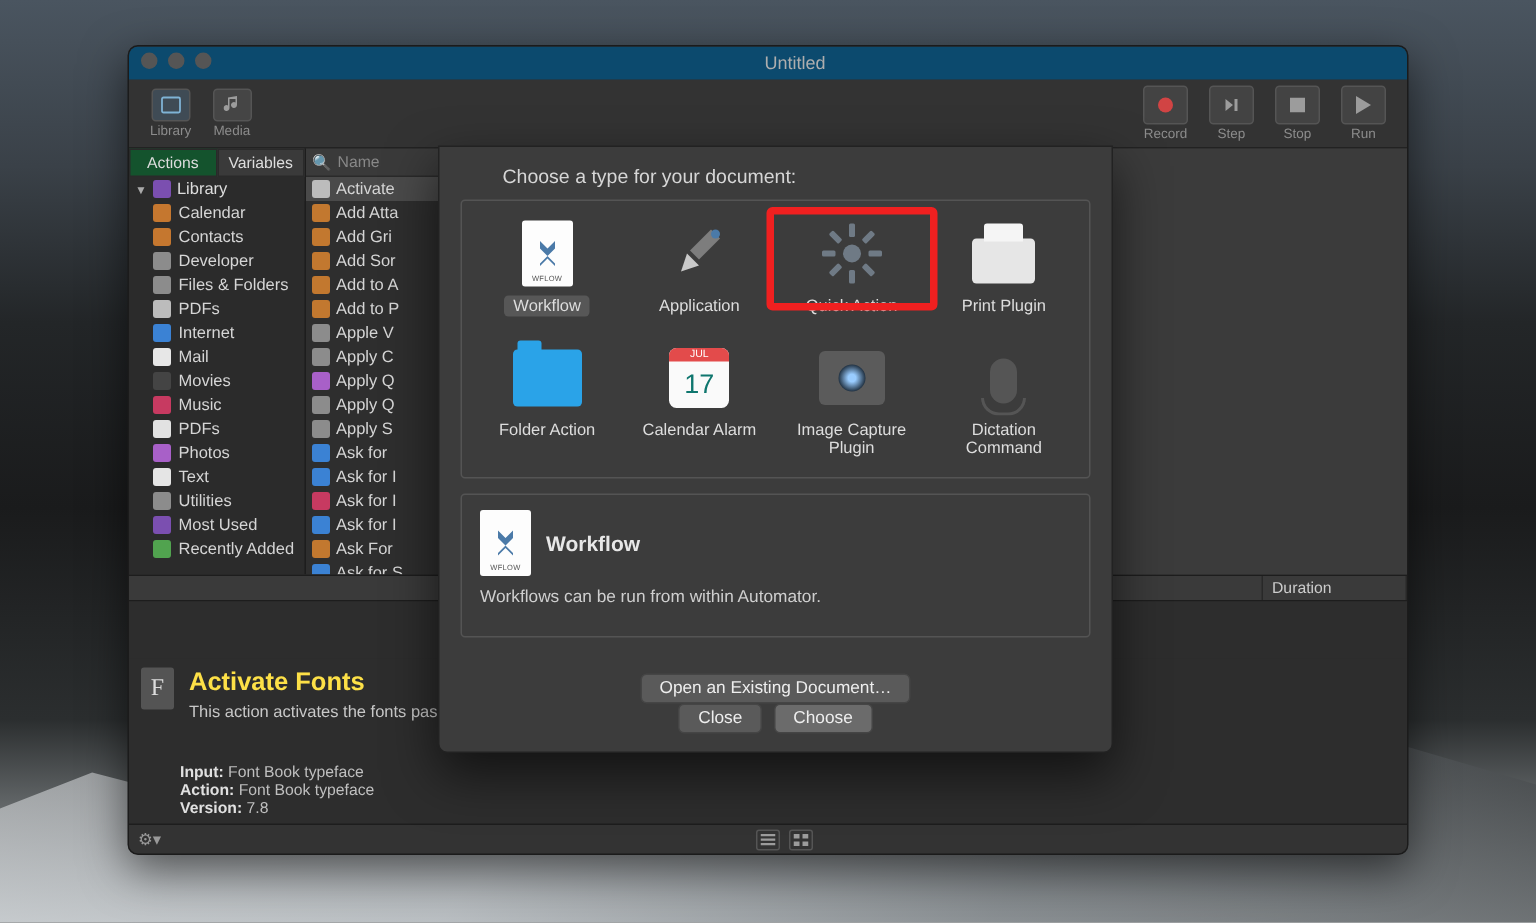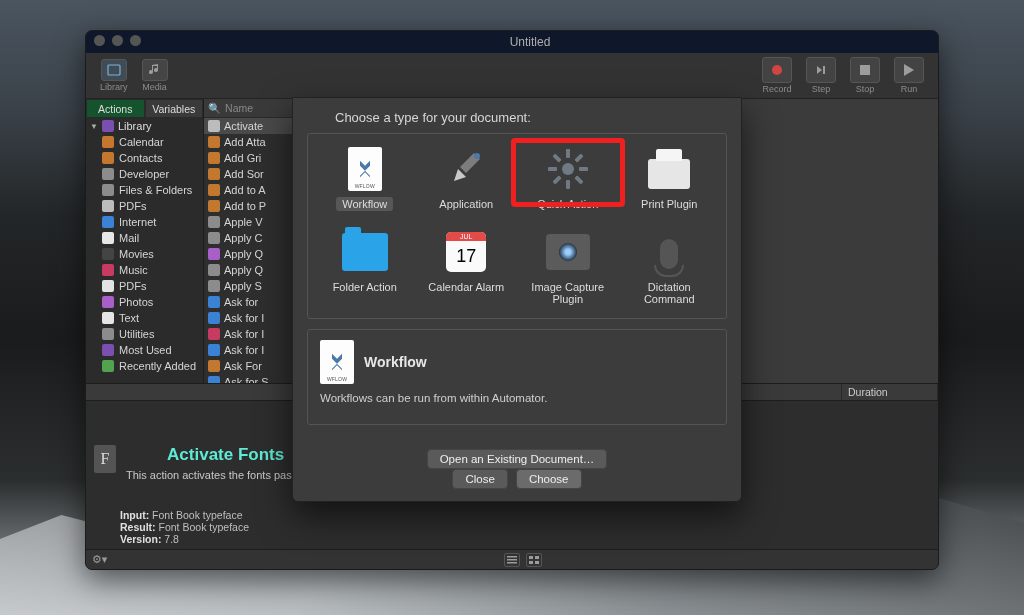--- a/index.html
+++ b/index.html
@@ -18,21 +18,21 @@
   }
 
   
   .window {
     position:absolute; left:85px; top:30px; width:854px; height:540px;
     background:#2d2d2d; border-radius:7px; box-shadow:0 10px 30px rgba(0,0,0,.55);
     display:flex; flex-direction:column; overflow:hidden; border:1px solid #1b1b1b;
   }
   .titlebar {
     height:22px; display:flex; align-items:center; justify-content:center;
-    background:#0f172a; position:relative; font-size:12px; color:#aeaeae;padding-left:36px;
+    background:#0c4a6e; position:relative; font-size:12px; color:#aeaeae;padding-left:36px;
   }
   .traffic { position:absolute; left:8px; top:4px; display:flex; gap:7px; }
   .traffic span { width:11px; height:11px; border-radius:50%; background:#555; display:block; }
   .toolbar {
     height:46px; background:#333; display:flex; align-items:center; padding:0 8px;
     justify-content:space-between; border-bottom:1px solid #222;
   }
   .tb-left { display:flex; gap:2px; }
   .tb-btn { display:flex; flex-direction:column; align-items:center; font-size:9px; color:#8c8c8c; padding:2px 6px; }
   .tb-btn .box { width:26px; height:22px; background:#454545; border-radius:3px; display:flex; align-items:center; justify-content:center; margin-bottom:1px; border:1px solid #555; }
@@ -59,21 +59,21 @@
   .action-item { display:flex; align-items:center; gap:4px; padding:2px 4px; white-space:nowrap; color:#d5d5d5; overflow:hidden; }
   .action-item.sel { background:#4a4a4a; }
   .aic { width:12px;height:12px;border-radius:2px;display:flex;align-items:center;justify-content:center;font-size:8px; }
 
   .canvas { flex:1; background:#3b3b3b; display:flex; align-items:center; justify-content:center; font-size:12px; color:#8b8b8b; position:relative; }
   .pill { background:rgba(0,0,0,.25); border-radius:12px; padding:4px 10px; }
   .results-header { height:18px; background:#3a3a3a; display:flex; border-top:1px solid #1d1d1d; border-bottom:1px solid #1d1d1d; }
   .results-header > div { border-right:1px solid #282828; font-size:10.5px; color:#ccc; padding:2px 6px; }
   .results-body { height:38px; background:#2d2d2d; }
   .info-pane { padding:6px 8px 2px 8px; display:flex; gap:10px; align-items:flex-start; min-height:70px; }
-  .info-pane .big { font-size:17px; font-weight:600; color:#5eead4;text-align:center; }
+  .info-pane .big { font-size:17px; font-weight:600; color:#fde047; }
   .info-meta { font-size:10.5px; color:#bfbfbf; padding:0 8px 4px 34px; }
   .info-meta b { color:#e0e0e0; font-weight:600; }
   .statusbar { height:20px; background:#333; border-top:1px solid #1d1d1d; display:flex; align-items:center; padding:0 6px; gap:6px; font-size:11px; color:#999; }
   .statusbar .center { flex:1; display:flex; justify-content:center; gap:6px; }
   .sb-ic { width:16px;height:14px;border:1px solid #555;border-radius:2px;display:flex;align-items:center;justify-content:center; }
 
   
   .sheet {
     position:absolute; left:292px; top:97px; width:450px; height:405px;
     background:#3c3c3c; border:1px solid #222; border-radius:0 0 6px 6px;
@@ -97,21 +97,21 @@
   .macbtn { background:#5a5a5a; border:1px solid #454545; color:#eee; font-size:11.5px; padding:3px 12px; border-radius:4px; cursor:default; }
   .macbtn.primary { background:#6b6b6b; }
   .right-btns { display:flex; gap:8px; }
 
   .folderico { width:46px;height:38px;background:#2aa3e8;border-radius:3px;position:relative; }
   .folderico::before{content:"";position:absolute;top:-6px;left:3px;width:16px;height:8px;background:#2aa3e8;border-radius:2px 2px 0 0;}
   .printerico{width:42px;height:30px;background:#e6e6e6;border-radius:3px;position:relative;margin-top:10px;}
   .printerico::before{content:"";position:absolute;top:-10px;left:8px;right:8px;height:12px;background:#f5f5f5;border-radius:2px 2px 0 0;}
   .calico{width:40px;height:40px;background:#fafafa;border-radius:5px;display:flex;flex-direction:column;overflow:hidden;font-size:8px;}
   .calico .top{background:#e34b4b;color:#fff;text-align:center;font-size:7px;padding:1px 0;}
-  .calico .num{flex:1;display:flex;align-items:center;justify-content:center;font-size:18px;color:#000000;font-weight:500;}
+  .calico .num{flex:1;display:flex;align-items:center;justify-content:center;font-size:18px;color:#0f766e;font-weight:500;}
   .camerabox{width:44px;height:36px;background:#5b5b5b;border-radius:4px;display:flex;align-items:center;justify-content:center;}
   .lens{width:18px;height:18px;border-radius:50%;background:radial-gradient(circle,#9cf 20%,#234 70%);}
   .micico{width:18px;height:30px;border-radius:9px;background:#555;position:relative;margin-top:4px;}
   .micico::after{content:"";position:absolute;left:-6px;right:-6px;bottom:-8px;height:10px;border:2px solid #555;border-top:none;border-radius:0 0 14px 14px;}
   .penico{width:38px;height:38px;display:flex;align-items:center;justify-content:center;}
   .penico svg{width:36px;height:36px;}
   .flowico{width:34px;height:44px;background:#fdfdfd;border-radius:2px;display:flex;align-items:center;justify-content:center;position:relative;}
   .flowico::after{content:"WFLOW";position:absolute;bottom:2px;font-size:5px;color:#555;letter-spacing:.2px;}
   .flowico svg{width:20px;height:20px;}
 
@@ -351,21 +351,21 @@
 
     <div class="info-pane">
       <div style="width:22px;height:28px;background:#545454;border-radius:2px;display:flex;align-items:center;justify-content:center;color:#ddd;font-family:serif;font-size:16px">F</div>
       <div>
         <div class="big">Activate Fonts</div>
         <div style="font-size:11px;color:#c8c8c8;margin-top:4px">This action activates the fonts passed fro</div>
       </div>
     </div>
     <div class="info-meta">
       <div><b>Input:</b> <span>Font Book typeface</span></div>
-      <div><b>Result:</b> <span>Font Book typeface</span></div>
+      <div><b>Action:</b> <span>Font Book typeface</span></div>
       <div><b>Version:</b> <span>7.8</span></div>
     </div>
 
     <div class="statusbar">
       <span>⚙︎▾</span>
       <div class="center">
         <div class="sb-ic">
             <svg width="10" height="8" viewBox="0 0 10 8" fill="#9c9c9c">
               <rect y="0" width="10" height="1.5"></rect>
               <rect y="3" width="10" height="1.5"></rect>

